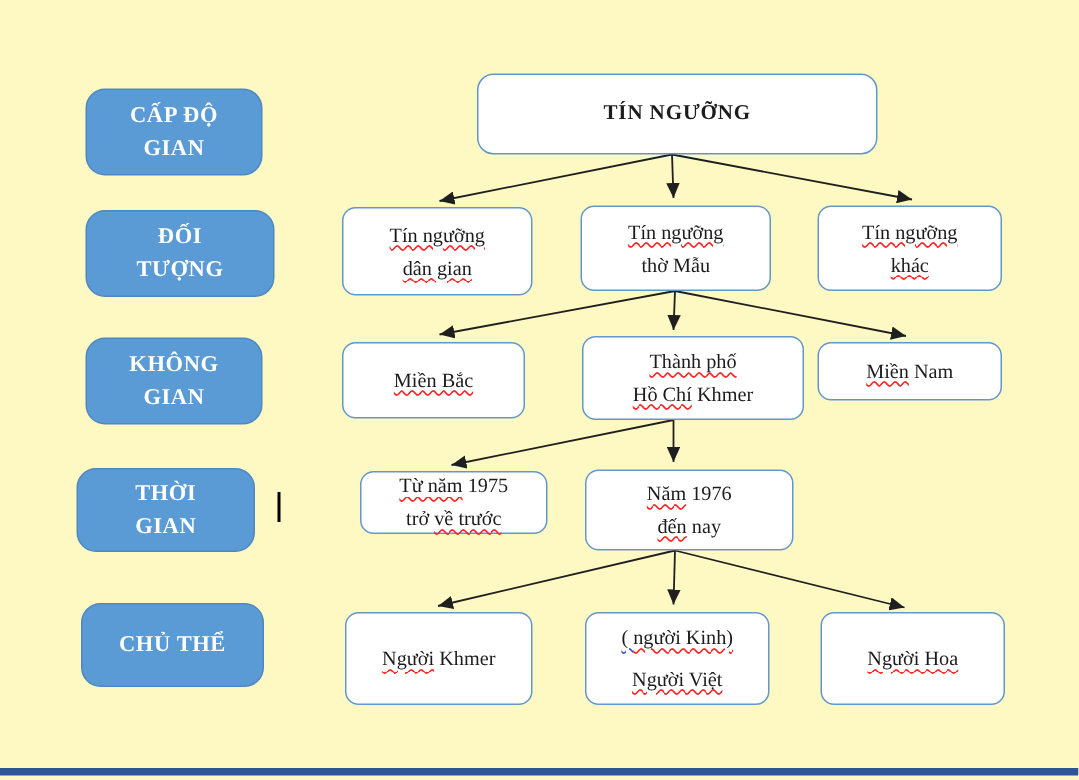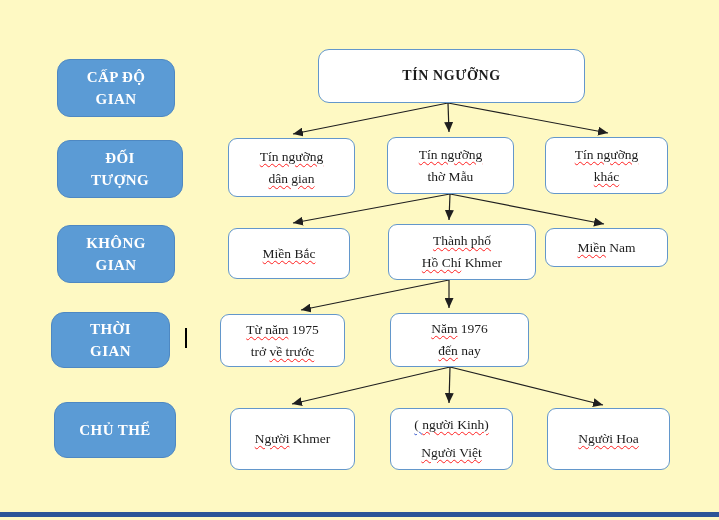--- a/index.html
+++ b/index.html
@@ -110,21 +110,21 @@
     <div><span class="seg" data-u="red">Miền Bắc</span></div>
   </div>
   <div class="node" style="left:388px;top:224px;width:148px;height:56px">
     <div><span class="seg" data-u="red">Thành phố</span></div>
     <div><span class="seg" data-u="red">Hồ Chí</span><span class="seg" data-u=""> Khmer</span></div>
   </div>
   <div class="node" style="left:545px;top:228px;width:123px;height:39px">
     <div><span class="seg" data-u="red">Miền</span><span class="seg" data-u=""> Nam</span></div>
   </div>
 
-  <div class="node" style="left:220px;top:314px;width:125px;height:53px">
+  <div class="node" style="left:240px;top:314px;width:125px;height:42px">
     <div><span class="seg" data-u="red">Từ năm</span><span class="seg" data-u=""> 1975</span></div>
     <div><span class="seg" data-u="">trở </span><span class="seg" data-u="red">về trước</span></div>
   </div>
   <div class="node" style="left:390px;top:313px;width:139px;height:54px">
     <div><span class="seg" data-u="red">Năm</span><span class="seg" data-u=""> 1976</span></div>
     <div><span class="seg" data-u="red">đến</span><span class="seg" data-u=""> nay</span></div>
   </div>
 
   <div class="node" style="left:230px;top:408px;width:125px;height:62px">
     <div><span class="seg" data-u="red">Người</span><span class="seg" data-u=""> Khmer</span></div>

